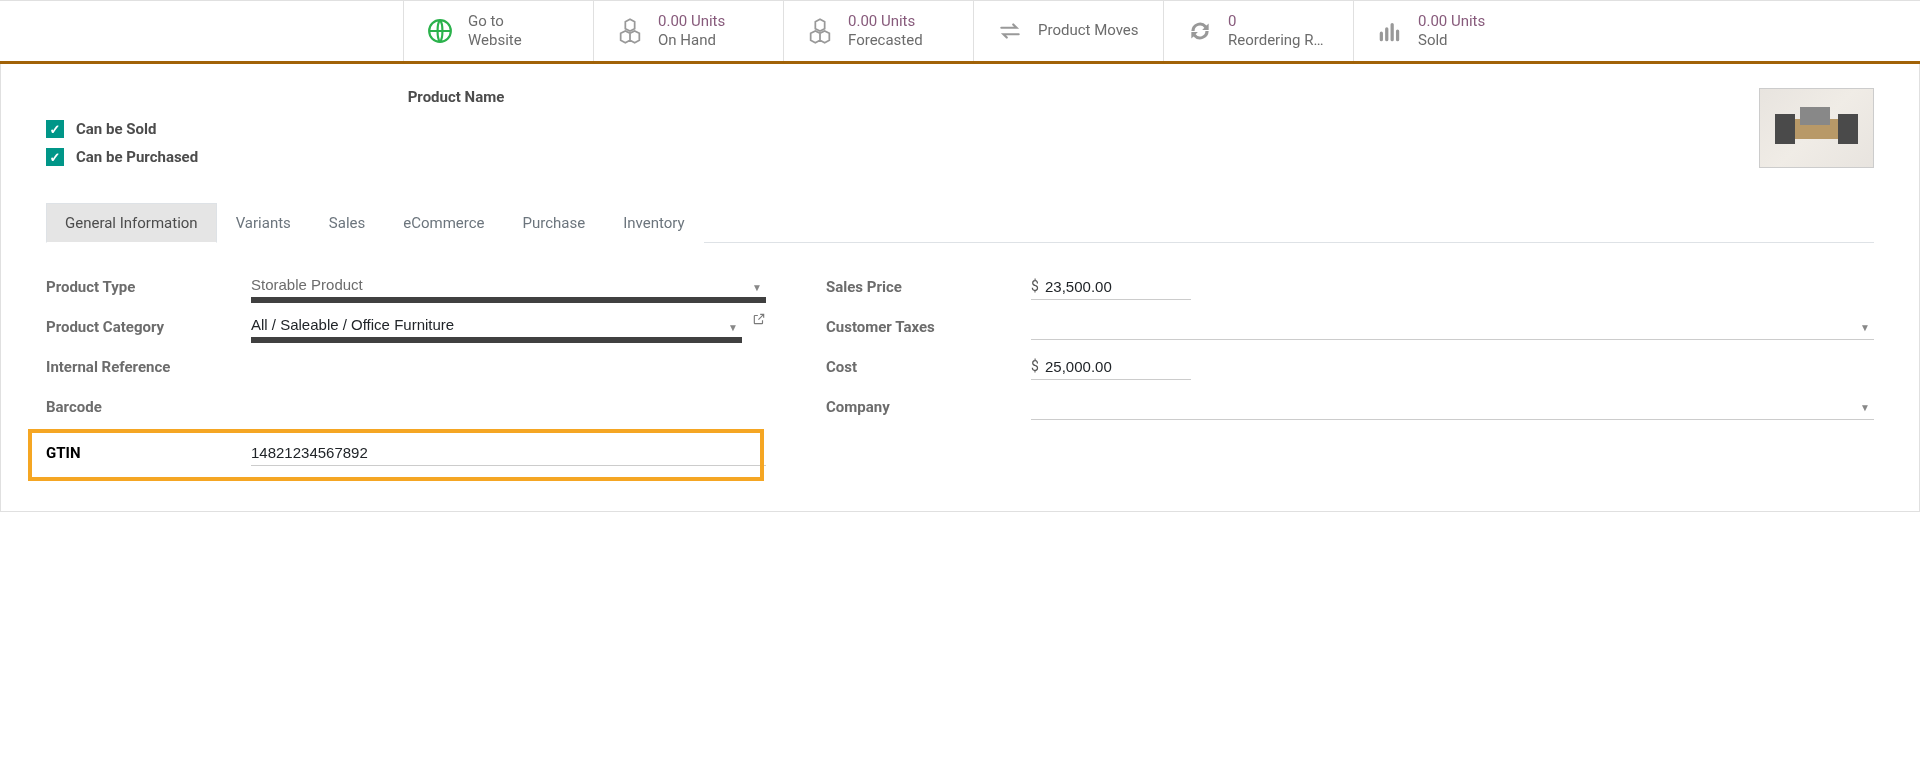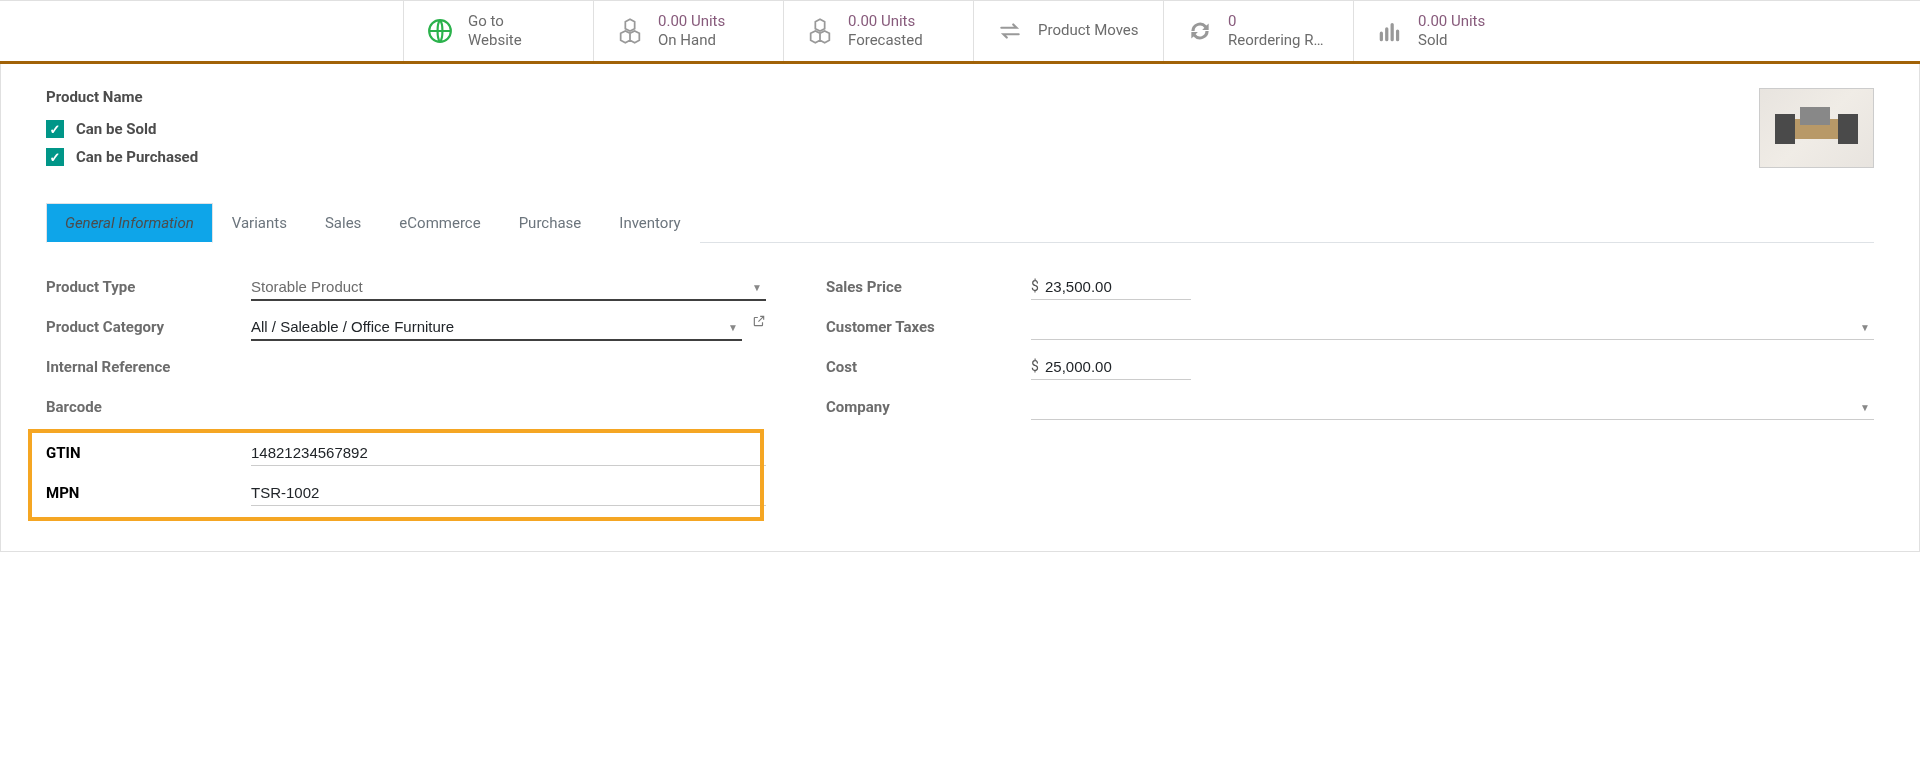--- a/index.html
+++ b/index.html
@@ -11,41 +11,41 @@
 .stat-button .icon-slot { width: 32px; height: 32px; display: flex; align-items: center; justify-content: center; font-size: 24px; color: #999; }
 .stat-button .icon-slot.globe { color: #2bb24c; }
 .stat-button .text-slot { display: flex; flex-direction: column; line-height: 1.3; }
 .stat-button .top-line { font-size: 15px; font-weight: 400; color: #875a7b; }
 .stat-button .bottom-line { font-size: 15px; color: #6c6c6c; }
 
 .form-body { padding: 24px 45px 30px 45px; border-left: 1px solid #e0e0e0; border-right: 1px solid #e0e0e0; border-bottom: 1px solid #e0e0e0; margin: 0 0 0 0; }
 
 .title-row { display: flex; justify-content: space-between; align-items: flex-start; gap: 30px; }
 .title-col { flex: 0 0 820px; }
-.label-heading { font-size: 15px; font-weight: 700; color: #4c4c4c; margin-bottom: 2px; }
+.label-heading { font-size: 15px; font-weight: 700; color: #4c4c4c; margin-bottom: 2px; text-align: center; }
 .product-name { width: 100%; font-size: 34px; font-weight: 400; color: #212529; border: none; border-bottom: 2px solid #5a5a5a; padding: 2px 0 6px 0; outline: none; background: transparent; }
 .product-image { width: 115px; height: 80px; border: 1px solid #ccc; background: #f4f4f4 linear-gradient(135deg,#e8e4df 0%,#f0ece6 50%,#e8e4df 100%); position: relative; }
 
 .checkboxes { margin-top: 14px; }
 .check-row { display: flex; align-items: center; gap: 12px; margin-bottom: 10px; }
 .checkbox { width: 18px; height: 18px; background: #009688; color: #fff; display: inline-flex; align-items: center; justify-content: center; font-size: 13px; font-weight: bold; cursor: pointer; }
 .check-label { font-size: 15px; font-weight: 700; color: #4c4c4c; }
 
 .tabs { display: flex; margin-top: 26px; border-bottom: 1px solid #dee2e6; }
 .tab { padding: 10px 18px; font-size: 15px; color: #6c757d; border: 1px solid transparent; border-bottom: none; cursor: pointer; background: #fff; position: relative; top: 1px; }
-.tab.active { border-color: #dee2e6; border-bottom: 1px solid #fff; color: #4c4c4c; background: #0ea5e9; font-style: italic; }
+.tab.active { border-color: #dee2e6; border-bottom: 1px solid #fff; color: #4c4c4c; background: #e5e5e5; }
 
 .tab-content { padding-top: 26px; display: flex; gap: 60px; }
 .col { flex: 0 0 720px; }
 .col.right { flex: 1; }
 .form-row { display: flex; align-items: center; min-height: 36px; margin-bottom: 4px; }
 .form-row .fl { width: 205px; font-size: 15px; font-weight: 700; color: #6c6c6c; }
 .form-row .fv { flex: 1; position: relative; }
 .fv-input { width: 100%; border: none; border-bottom: 1px solid #ccc; font-size: 15px; color: #212529; padding: 4px 22px 4px 0; outline: none; background: transparent; }
-.fv-input.heavy { border-bottom: 2px solid #404040; }
+.fv-input.heavy { border-bottom: 6px solid #404040; }
 .fv-caret { position: absolute; right: 4px; top: 50%; transform: translateY(-50%); font-size: 10px; color: #888; pointer-events: none; }
 .ext-link { margin-left: 10px; color: #7a7a7a; font-size: 14px; cursor: pointer; }
 .currency { position: absolute; left: 0; top: 4px; color: #555; }
 .fv-input.has-currency { padding-left: 14px; }
 
 .highlight-box { position: relative; margin-top: 4px; }
 .highlight-border { position: absolute; left: -18px; right: 2px; top: 0; bottom: 0; border: 4px solid #f5a623; pointer-events: none; }
 .highlight-rows { padding: 6px 0; }
 .highlight-rows .fl { color: #000000; font-weight: 700; }
 
@@ -199,26 +199,20 @@
       </div>
 
       <div class="highlight-box">
         <div class="highlight-rows">
           <div class="form-row">
             <div class="fl">GTIN</div>
             <div class="fv">
               <input class="fv-input" value="14821234567892" style="">
             </div>
           </div>
-          <div class="form-row">
-            <div class="fl">MPN</div>
-            <div class="fv">
-              <input class="fv-input" value="TSR-1002" style="">
-            </div>
-          </div>
         </div>
         <div class="highlight-border"></div>
       </div>
     </div>
 
     <div class="col right">
       <div class="form-row">
         <div class="fl">Sales Price</div>
         <div class="fv" style="max-width:160px;">
           <span class="currency">$</span>

